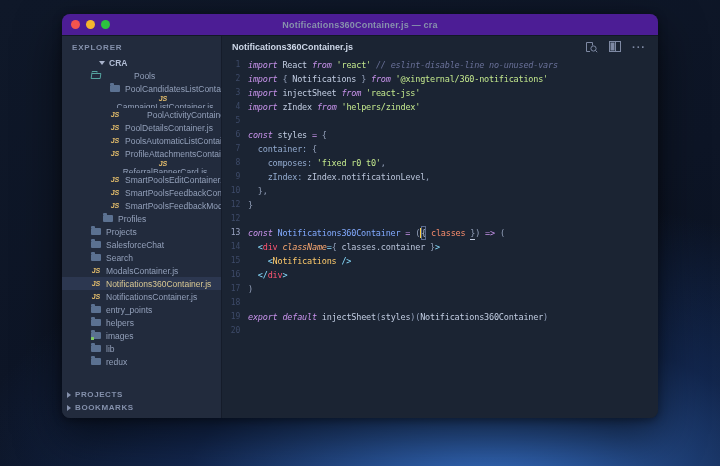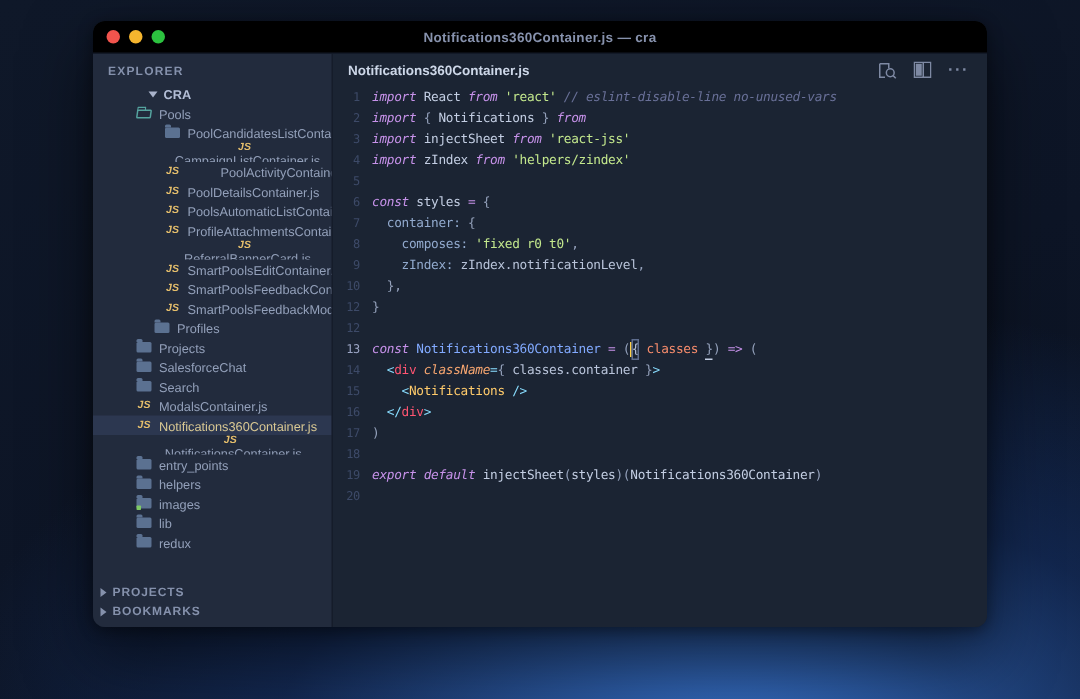--- a/index.html
+++ b/index.html
@@ -10,21 +10,21 @@
       linear-gradient(160deg, #0f1829 0%, #0d1526 55%, #0a1221 100%);
     position:relative;
   }
   .window {
     position:absolute; left:62px; top:14px; width:596px; height:404px;
     border-radius:8px; overflow:hidden; background:#1b2433;
     box-shadow:0 18px 45px rgba(0,0,0,.55), 0 2px 10px rgba(0,0,0,.4);
     display:flex; flex-direction:column;
   }
   
-  .titlebar { height:22px; flex:none; background:#000000; border-bottom:1px solid #121927; position:relative;
+  .titlebar { height:22px; flex:none; background:#4c1d95; border-bottom:1px solid #121927; position:relative;
     display:flex; align-items:center; justify-content:center; }
   .traffic { position:absolute; left:9px; top:0; height:100%; display:flex; align-items:center; gap:6px; }
   .tl { width:9px; height:9px; border-radius:50%; display:inline-block; }
   .tl.red { background:#f2544d; } .tl.yellow { background:#f5b52e; } .tl.green { background:#2cc23f; }
   .wtitle { font-size:9px; color:#8792ad; font-weight:600; letter-spacing:.2px; }
   
   .main { flex:1; display:flex; min-height:0; }
   .sidebar { width:160px; flex:none; background:#222b3d; border-right:1px solid #151c2a;
     display:flex; flex-direction:column; overflow:hidden; }
   .exp-header { padding:7px 0 4px 10px; font-size:8px; font-weight:700; letter-spacing:.8px; color:#8591ac; }
@@ -89,21 +89,21 @@
   </div>
 
   <div class="main">
     <aside class="sidebar">
       <div class="exp-header">EXPLORER</div>
       <div class="srow root">
         <span class="chev down"></span>
         <span>CRA</span>
       </div>
       <div id="tree">
-          <div class="srow" style="padding-left: 28px;">
+          <div class="srow" style="padding-left: 28px; gap: 28px;">
             <span class="ic">
               <span class="ic-open"></span>
             </span>
             <span>Pools</span>
           </div>
           <div class="srow" style="padding-left: 47px;">
             <span class="ic">
               <span class="ic-folder"></span>
             </span>
             <span>PoolCandidatesListContain…</span>
@@ -169,21 +169,21 @@
             <span>Search</span>
           </div>
           <div class="srow" style="padding-left: 28px;">
             <span class="ic ic-js">JS</span>
             <span>ModalsContainer.js</span>
           </div>
           <div class="srow sel" style="padding-left: 28px;">
             <span class="ic ic-js">JS</span>
             <span>Notifications360Container.js</span>
           </div>
-          <div class="srow" style="padding-left: 28px; flex-direction: column;">
+          <div class="srow" style="padding-left: 28px;">
             <span class="ic ic-js">JS</span>
             <span>NotificationsContainer.js</span>
           </div>
           <div class="srow" style="padding-left: 28px;">
             <span class="ic">
               <span class="ic-folder"></span>
             </span>
             <span>entry_points</span>
           </div>
           <div class="srow" style="padding-left: 28px;">
@@ -240,21 +240,21 @@
               <rect x="0.5" y="0.5" width="11" height="10" fill="none" stroke="#7e89a3"></rect>
               <rect x="1.5" y="1.5" width="4" height="8" fill="#7e89a3"></rect>
               <line x1="6.5" y1="0.5" x2="6.5" y2="10.5" stroke="#7e89a3"></line>
             </svg>
           </span>
           <span class="dots">···</span>
         </div>
       </div>
       <div class="code" id="code">
           <div class="cl"><span class="ln">1</span><span class="tk-kw">import</span><span class="tk-tx"> </span><span class="tk-id">React</span><span class="tk-tx"> </span><span class="tk-kw">from</span><span class="tk-tx"> </span><span class="tk-st">'react'</span><span class="tk-tx"> </span><span class="tk-cm">// eslint-disable-line no-unused-vars</span></div>
-          <div class="cl"><span class="ln">2</span><span class="tk-kw">import</span><span class="tk-tx"> </span><span class="tk-pn">{ </span><span class="tk-id">Notifications</span><span class="tk-pn"> } </span><span class="tk-kw">from</span><span class="tk-tx"> </span></div>
+          <div class="cl"><span class="ln">2</span><span class="tk-kw">import</span><span class="tk-tx"> </span><span class="tk-pn">{ </span><span class="tk-id">Notifications</span><span class="tk-pn"> } </span><span class="tk-kw">from</span><span class="tk-tx"> </span><span class="tk-st">'@xingternal/360-notifications'</span></div>
           <div class="cl"><span class="ln">3</span><span class="tk-kw">import</span><span class="tk-tx"> </span><span class="tk-id">injectSheet</span><span class="tk-tx"> </span><span class="tk-kw">from</span><span class="tk-tx"> </span><span class="tk-st">'react-jss'</span></div>
           <div class="cl"><span class="ln">4</span><span class="tk-kw">import</span><span class="tk-tx"> </span><span class="tk-id">zIndex</span><span class="tk-tx"> </span><span class="tk-kw">from</span><span class="tk-tx"> </span><span class="tk-st">'helpers/zindex'</span></div>
           <div class="cl"><span class="ln">5</span></div>
           <div class="cl"><span class="ln">6</span><span class="tk-kw">const</span><span class="tk-tx"> </span><span class="tk-id">styles</span><span class="tk-op"> = </span><span class="tk-pn">{</span></div>
           <div class="cl"><span class="ln">7</span><span class="tk-tx">  </span><span class="tk-pr">container:</span><span class="tk-tx"> </span><span class="tk-pn">{</span></div>
           <div class="cl"><span class="ln">8</span><span class="tk-tx">    </span><span class="tk-pr">composes:</span><span class="tk-tx"> </span><span class="tk-st">'fixed r0 t0'</span><span class="tk-pn">,</span></div>
           <div class="cl"><span class="ln">9</span><span class="tk-tx">    </span><span class="tk-pr">zIndex:</span><span class="tk-tx"> zIndex.notificationLevel</span><span class="tk-pn">,</span></div>
           <div class="cl"><span class="ln">10</span><span class="tk-tx">  </span><span class="tk-pn">},</span></div>
           <div class="cl"><span class="ln">12</span><span class="tk-pn">}</span></div>
           <div class="cl"><span class="ln">12</span></div>

